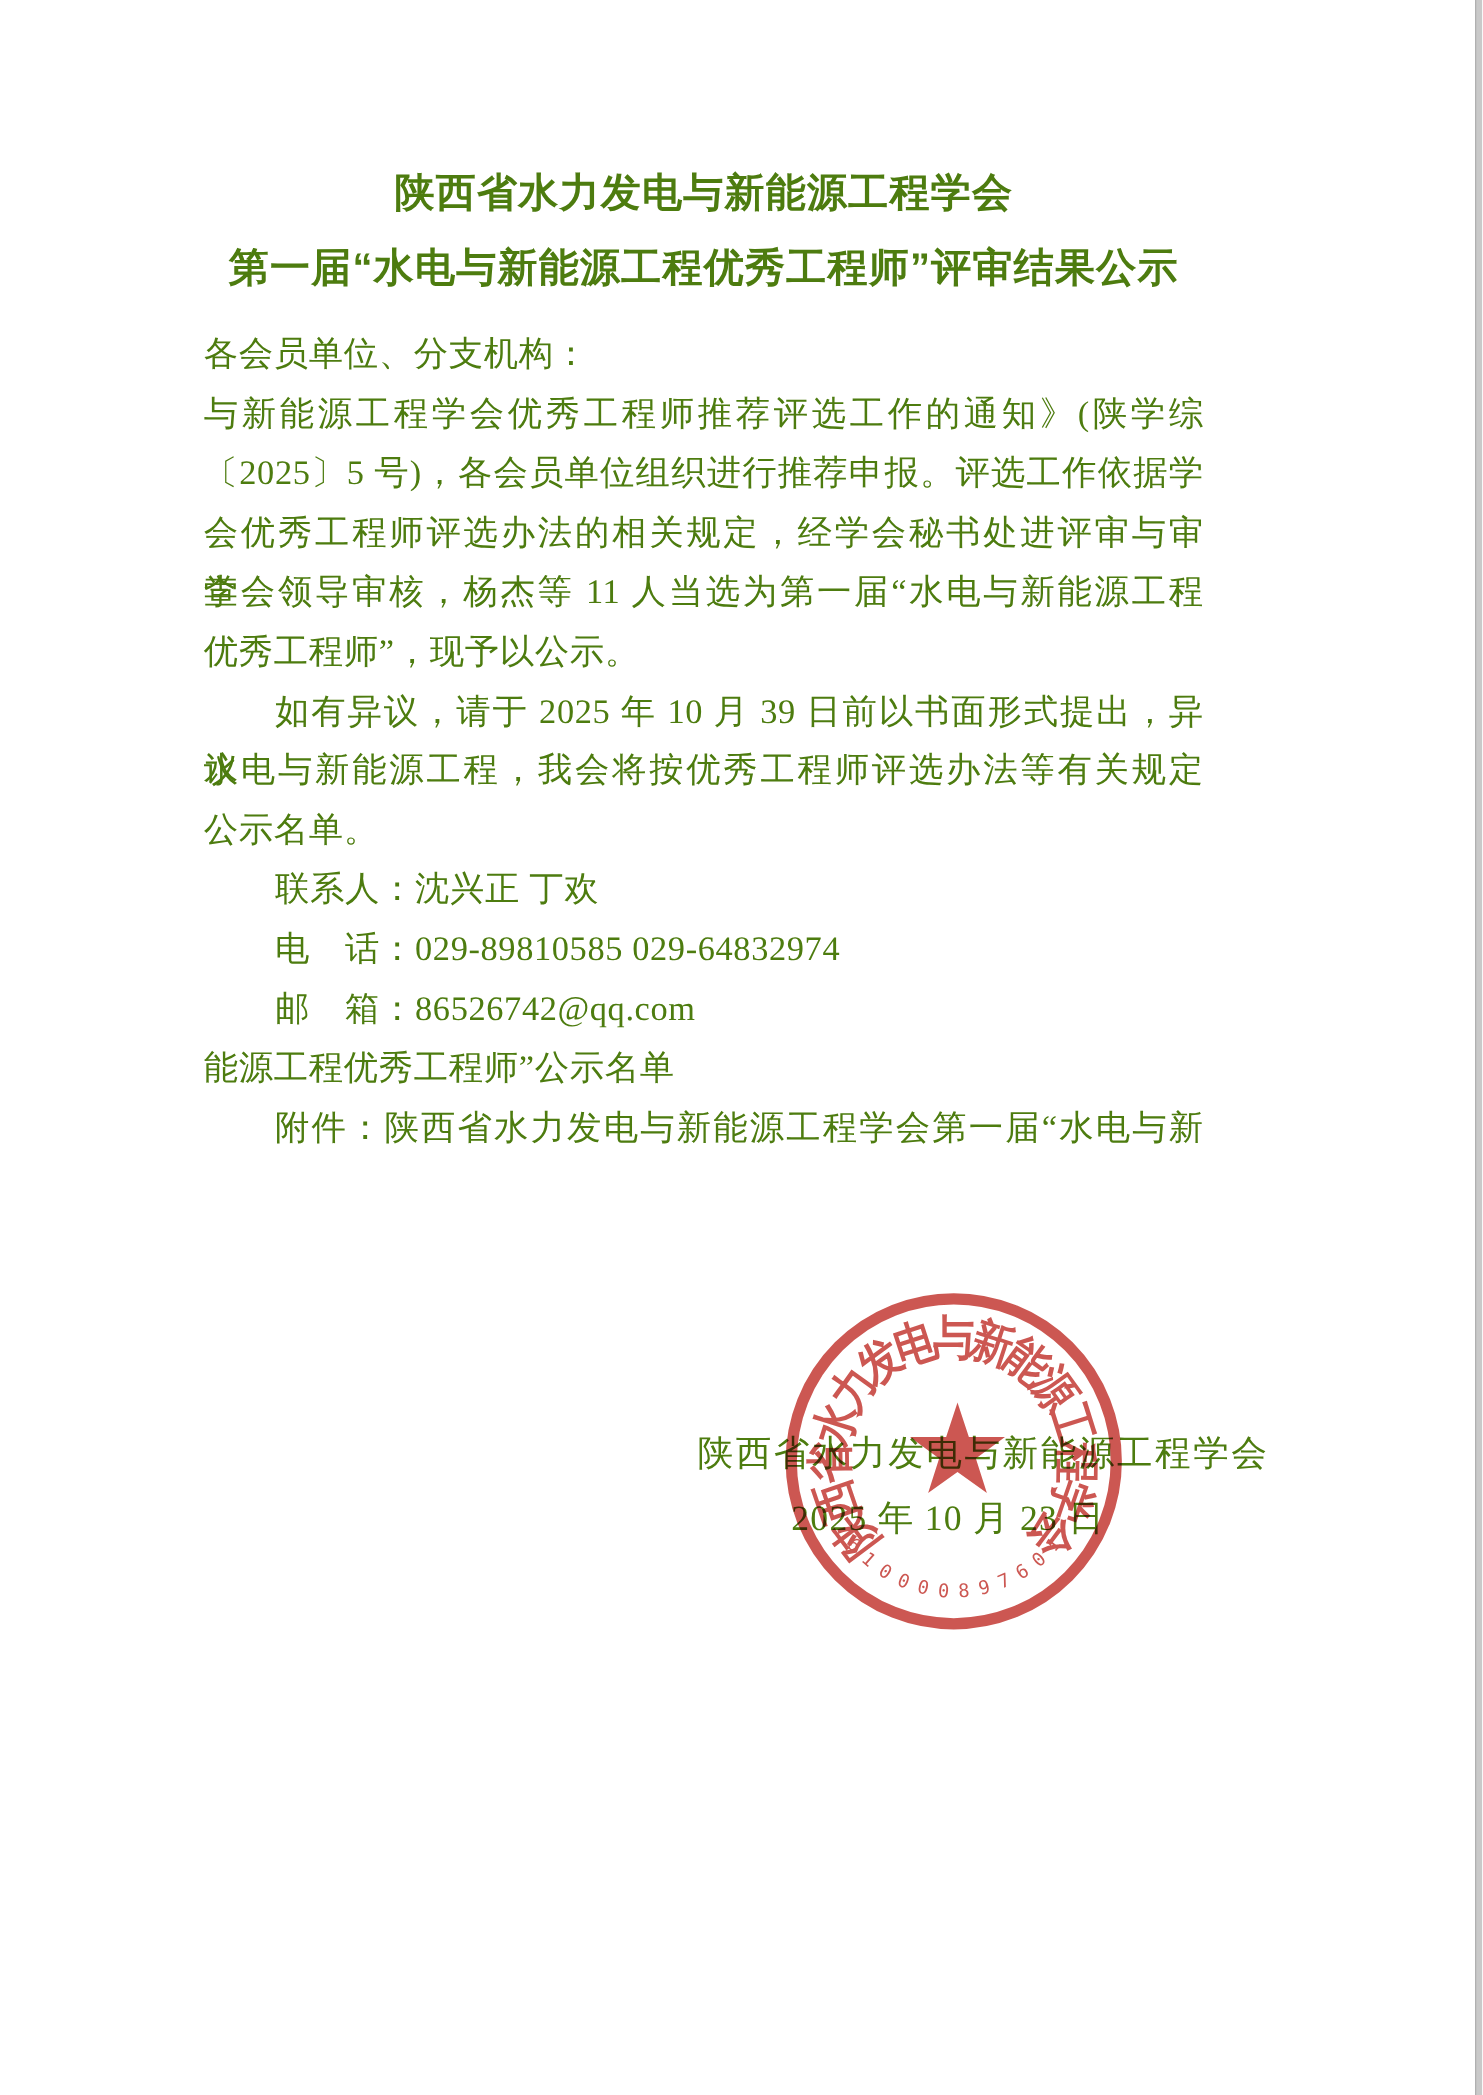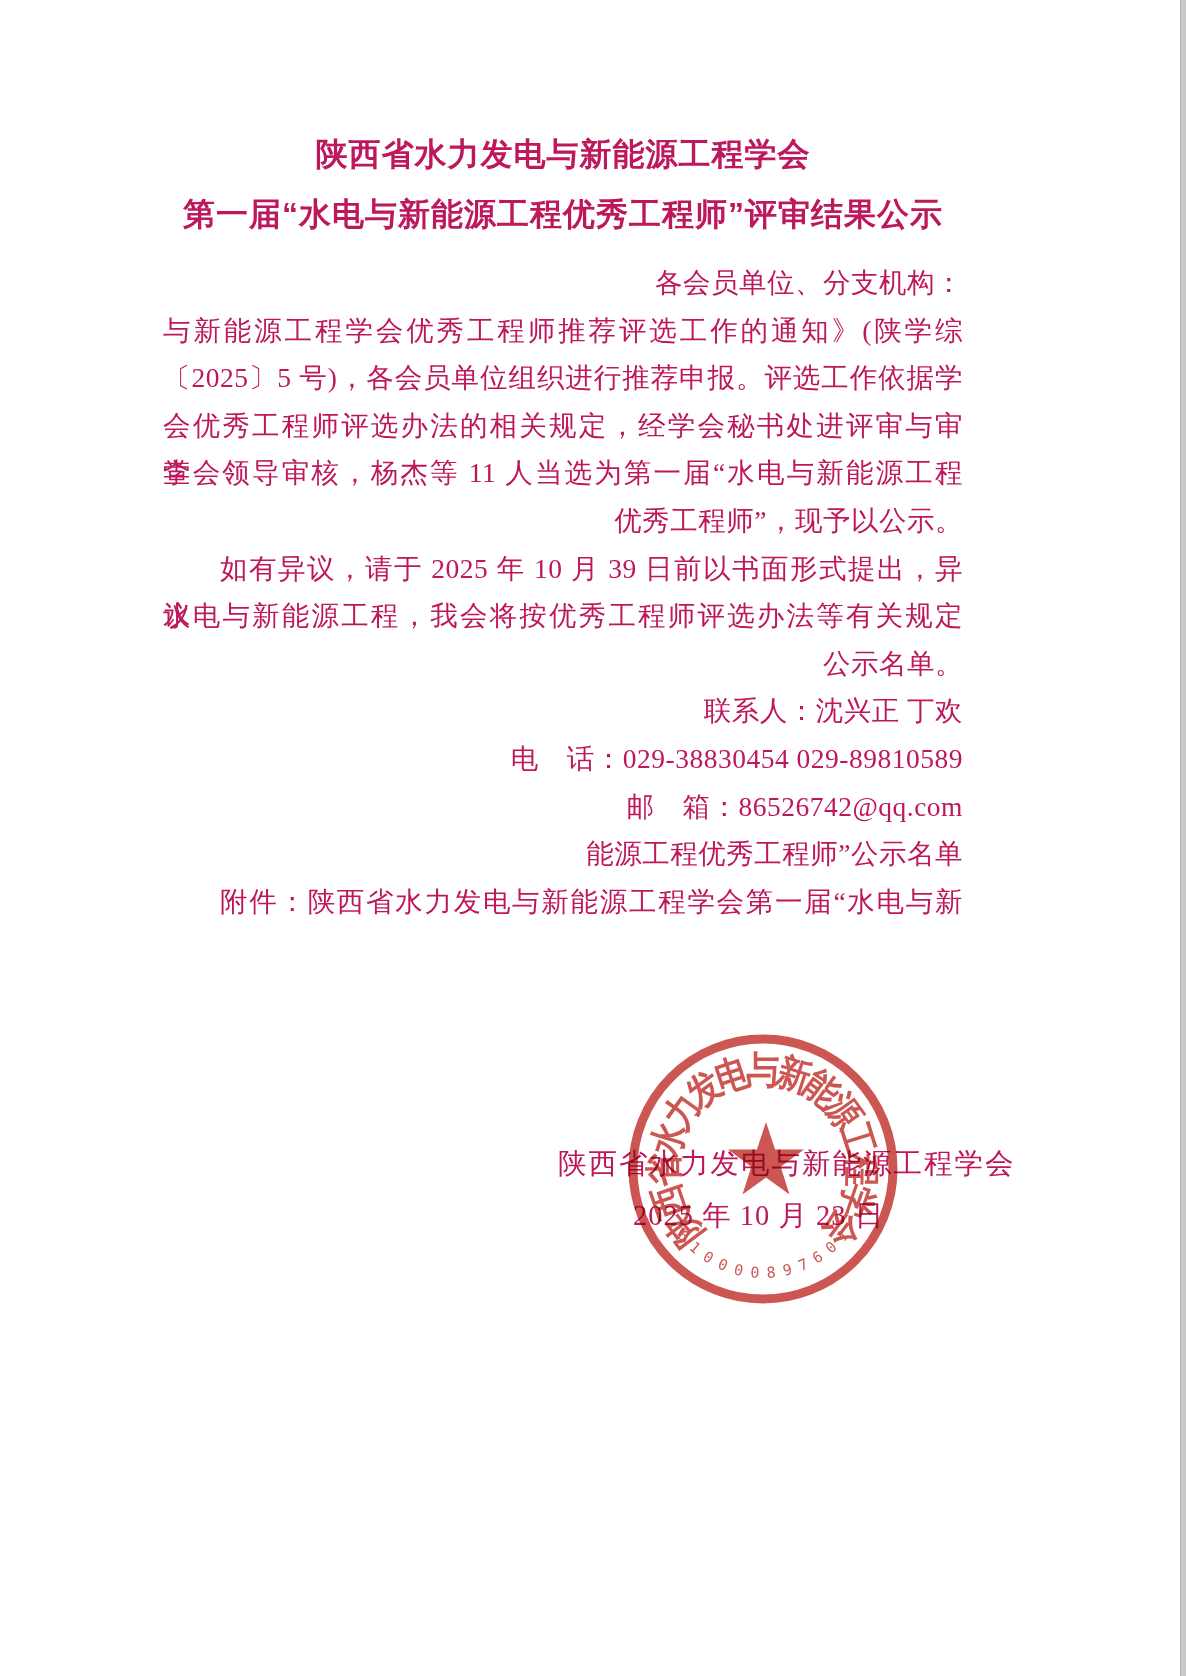--- a/index.html
+++ b/index.html
@@ -2,21 +2,21 @@
 <html><head>
 <meta charset="utf-8">
 <style>
   html,body{margin:0;padding:0;background:#ffffff;}
   .page{
     position:relative;
     width:1186px;height:1676px;
     background:#ffffff;
     overflow:hidden;
     font-family:"Liberation Serif", serif;
-    color:#be185d;
+    color:#4d7c0f;
   }
   .edge-strip{
     position:absolute;top:0;right:0;width:5px;height:100%;
     background:#c9c9c9;border-left:1px solid #b0b0b0;
   }
   .title{
     position:absolute;left:163px;width:800px;
     text-align:center;font-weight:bold;
     font-size:32px;line-height:40px;letter-spacing:1px;
     font-family:"Liberation Sans", sans-serif;
@@ -24,21 +24,20 @@
   }
   #title1{top:134px;}
   #title2{top:194px;}
   .body-lines{
     position:absolute;left:163px;top:259px;width:800px;
   }
   .bline{
     height:47.6px;line-height:47.6px;
     font-size:27.5px;letter-spacing:0.5px;
     white-space:normal;
-    text-align:right;
   }
   .bline.just{text-align:justify;text-align-last:justify;}
   .bline.ind{text-indent:57px;}
   .sig-org{
     position:absolute;left:558px;top:1146px;
     font-size:28.5px;line-height:36px;letter-spacing:2px;white-space:nowrap;
   }
   .sig-date{
     position:absolute;left:633px;top:1198px;
     font-size:28.5px;line-height:36px;letter-spacing:1px;white-space:nowrap;font-family:Liberation Serif, serif;
@@ -62,21 +61,21 @@
       <div class="bline">各会员单位、分支机构：</div>
       <div class="bline just">与新能源工程学会优秀工程师推荐评选工作的通知》(陕学综</div>
       <div class="bline just">〔2025〕5 号)，各会员单位组织进行推荐申报。评选工作依据学</div>
       <div class="bline just">会优秀工程师评选办法的相关规定，经学会秘书处进评审与审查、</div>
       <div class="bline just">学会领导审核，杨杰等 11 人当选为第一届“水电与新能源工程</div>
       <div class="bline">优秀工程师”，现予以公示。</div>
       <div class="bline just ind">如有异议，请于 2025 年 10 月 39 日前以书面形式提出，异议</div>
       <div class="bline just">水电与新能源工程，我会将按优秀工程师评选办法等有关规定</div>
       <div class="bline">公示名单。</div>
       <div class="bline ind">联系人：沈兴正 丁欢</div>
-      <div class="bline ind">电　话：029-38830454 029-89810589</div>
+      <div class="bline ind">电　话：029-89810585 029-64832974</div>
       <div class="bline ind">邮　箱：86526742@qq.com</div>
       <div class="bline">能源工程优秀工程师”公示名单</div>
       <div class="bline just ind">附件：陕西省水力发电与新能源工程学会第一届“水电与新</div>
     </div>
 
   <div class="sig-org">陕西省水力发电与新能源工程学会</div>
   <div class="sig-date">2025 年 10 月 23 日</div>
 
   <svg class="stamp" viewBox="0 0 280 280" xmlns="http://www.w3.org/2000/svg">
     <circle cx="140" cy="140" r="130" fill="none" stroke-width="9" stroke="#c5403a"></circle>

